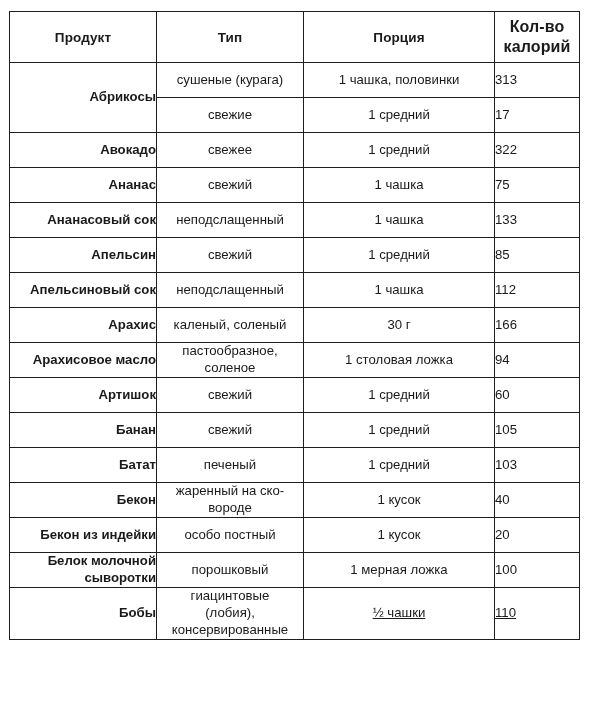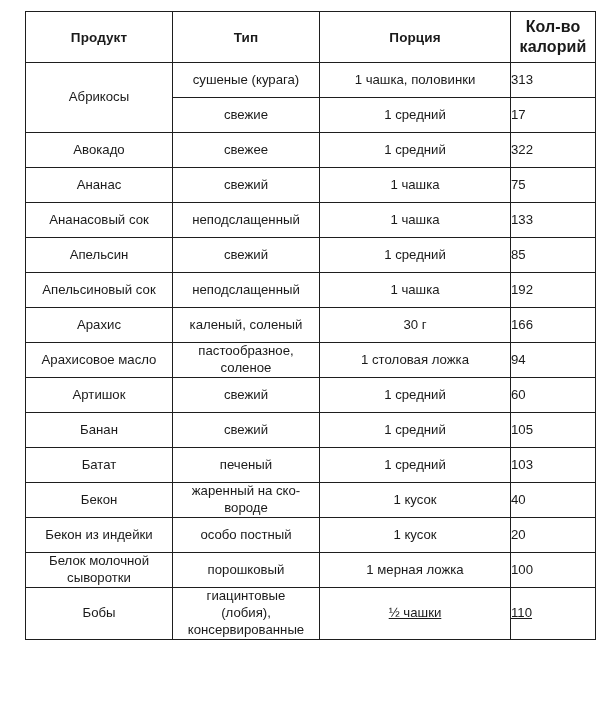--- a/index.html
+++ b/index.html
@@ -19,21 +19,21 @@
   .page {
     position: relative;
     width: 600px;
     height: 714px;
     background: #ffffff;
     box-sizing: border-box;
   }
 
   .table-wrap {
     position: absolute;
-    left: 25px;
+    left: 9px;
     top: 11px;
     width: 570px;
   }
 
   table.nutrition {
     border-collapse: collapse;
     table-layout: fixed;
     width: 570px;
     background: #ffffff;
   }
@@ -69,22 +69,23 @@
     font-size: 16px;
   }
 
   tbody td {
     font-size: 13.2px;
     line-height: 1.28;
     height: 34px;
   }
 
   td.product {
-    text-align: center;
+    text-align: right;
     padding: 5px 8px 5px 10px;
+    font-weight: bold;
   }
   td.type {
     text-align: center;
     padding: 5px 8px 5px 10px;
     border-radius: 6px;
   }
   td.portion {
     text-align: center;
     padding: 5px 6px;
   }
@@ -161,21 +162,21 @@
           <tr>
             <td class="product">Апельсин</td>
             <td class="type">свежий</td>
             <td class="portion">1 средний</td>
             <td class="cal">85</td>
           </tr>
           <tr>
             <td class="product">Апельсиновый сок</td>
             <td class="type">неподслащенный</td>
             <td class="portion">1 чашка</td>
-            <td class="cal">192</td>
+            <td class="cal">112</td>
           </tr>
           <tr>
             <td class="product">Арахис</td>
             <td class="type">каленый, соленый</td>
             <td class="portion">30 г</td>
             <td class="cal">166</td>
           </tr>
           <tr>
             <td class="product">Арахисовое масло</td>
             <td class="type multiline">

